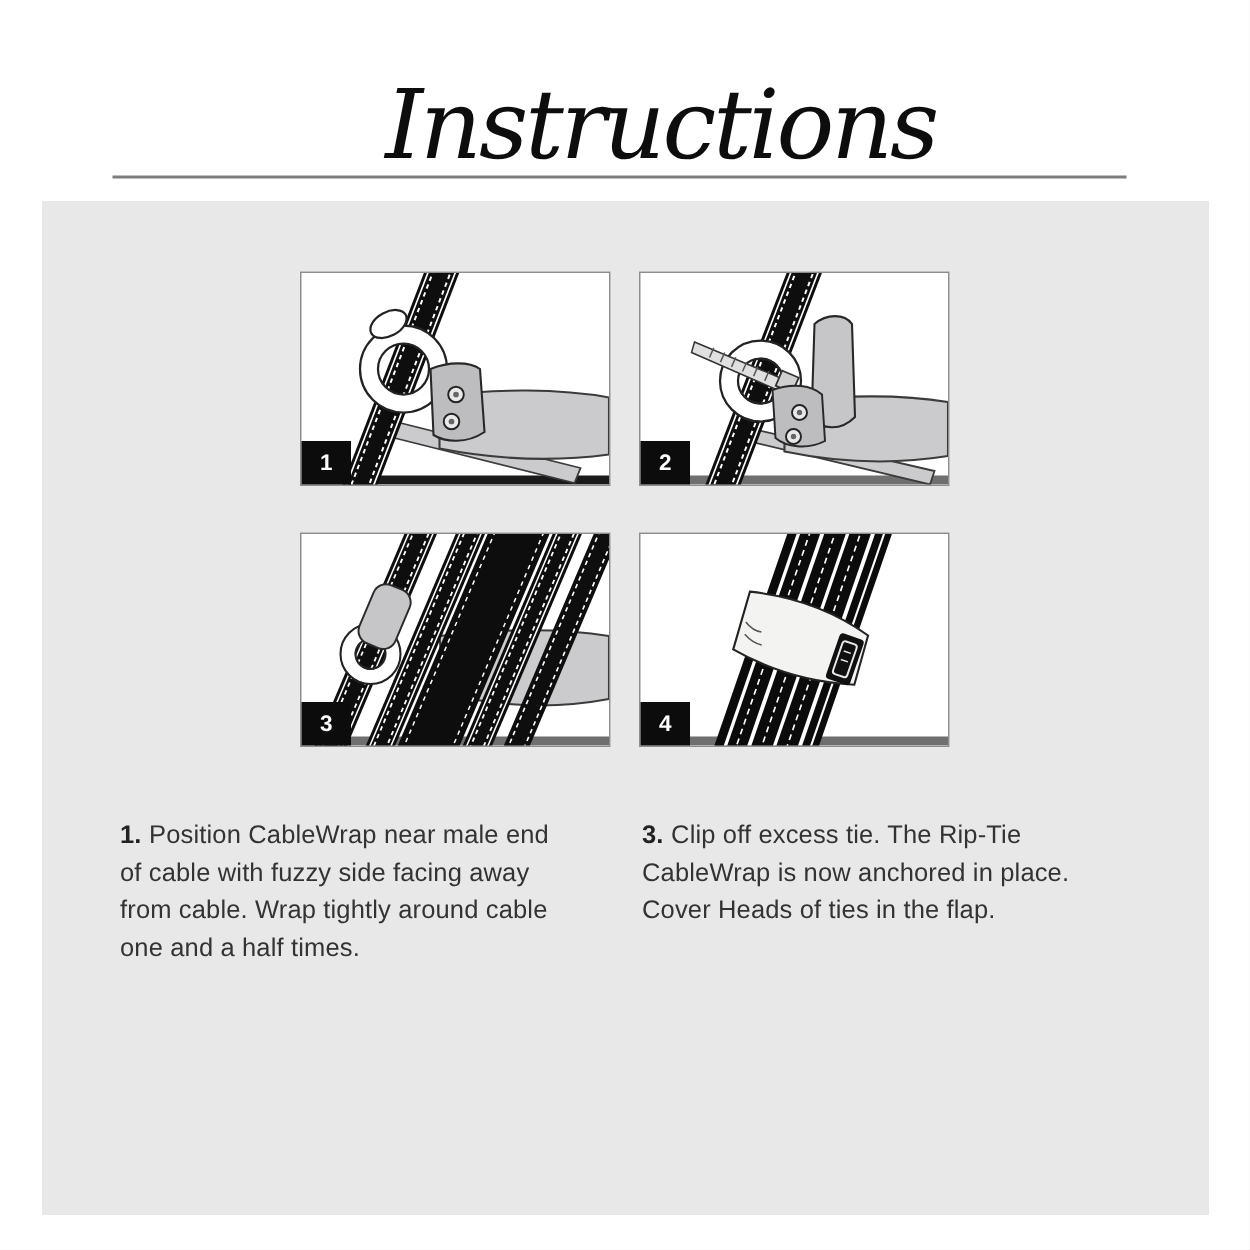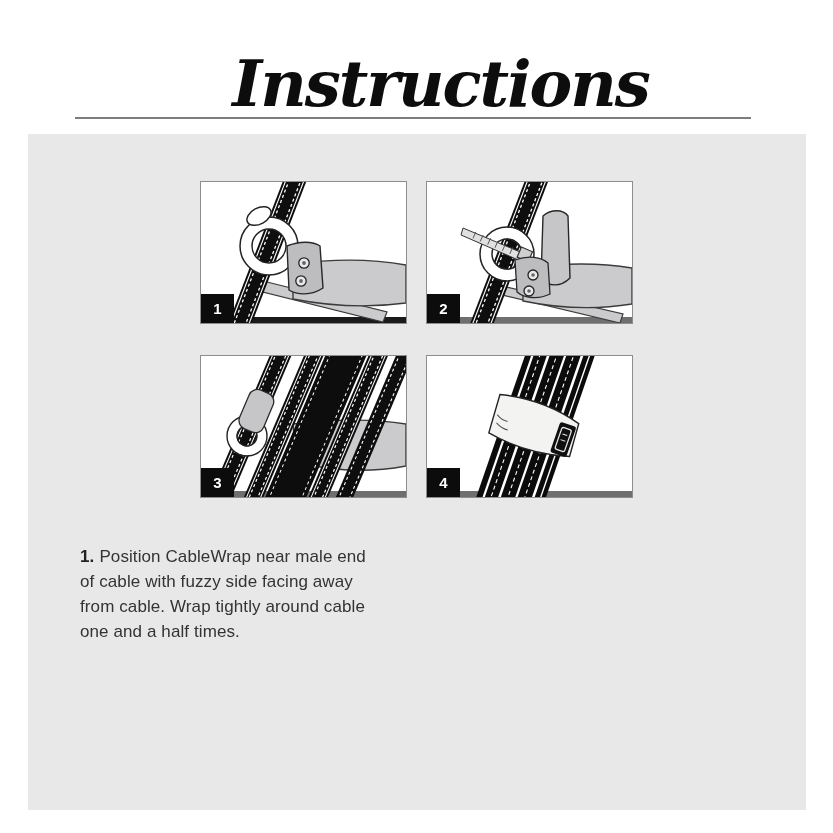--- a/index.html
+++ b/index.html
@@ -1,21 +1,21 @@
 <!DOCTYPE html>
 <html><head>
 <meta charset="utf-8">
 <style>
   html,body{margin:0;padding:0;background:#ffffff;}
   body{width:833px;height:833px;position:relative;font-family:"Liberation Sans",sans-serif;overflow:hidden;}
 
   .page-title{
     position:absolute;top:52px;left:0;right:0;margin:0;
     text-align:center;
-    font-family:"DejaVu Serif",serif;font-style:italic;font-weight:700;
+    font-family:"DejaVu Serif",serif;font-style:italic;font-weight:400;
     font-size:64px;letter-spacing:-2px;color:#0d0d0d;line-height:1.0;
     z-index:2;
     padding-left:48px;
   }
   .title-rule{
     position:absolute;top:117px;left:75px;width:676px;height:2px;
     background:#7d7d7d;z-index:1;
   }
 
   .panel{
@@ -207,16 +207,17 @@
       <div class="chip">
         <span>4</span>
       </div>
     </figure>
 
     <div class="col col1">
       <p class="step"><strong class="stepnum">1.</strong><span>Position CableWrap near male end of cable with fuzzy side facing away from cable. Wrap tightly around cable one and a half times.</span></p>
     </div>
 
     <div class="col col2">
+      <p class="step"><strong class="stepnum">3.</strong><span>Clip off excess tie. The Rip-Tie CableWrap is now anchored in place. Cover Heads of ties in the flap.</span></p>
     </div>
 
   </section>
 </div>
 
 </body></html>

